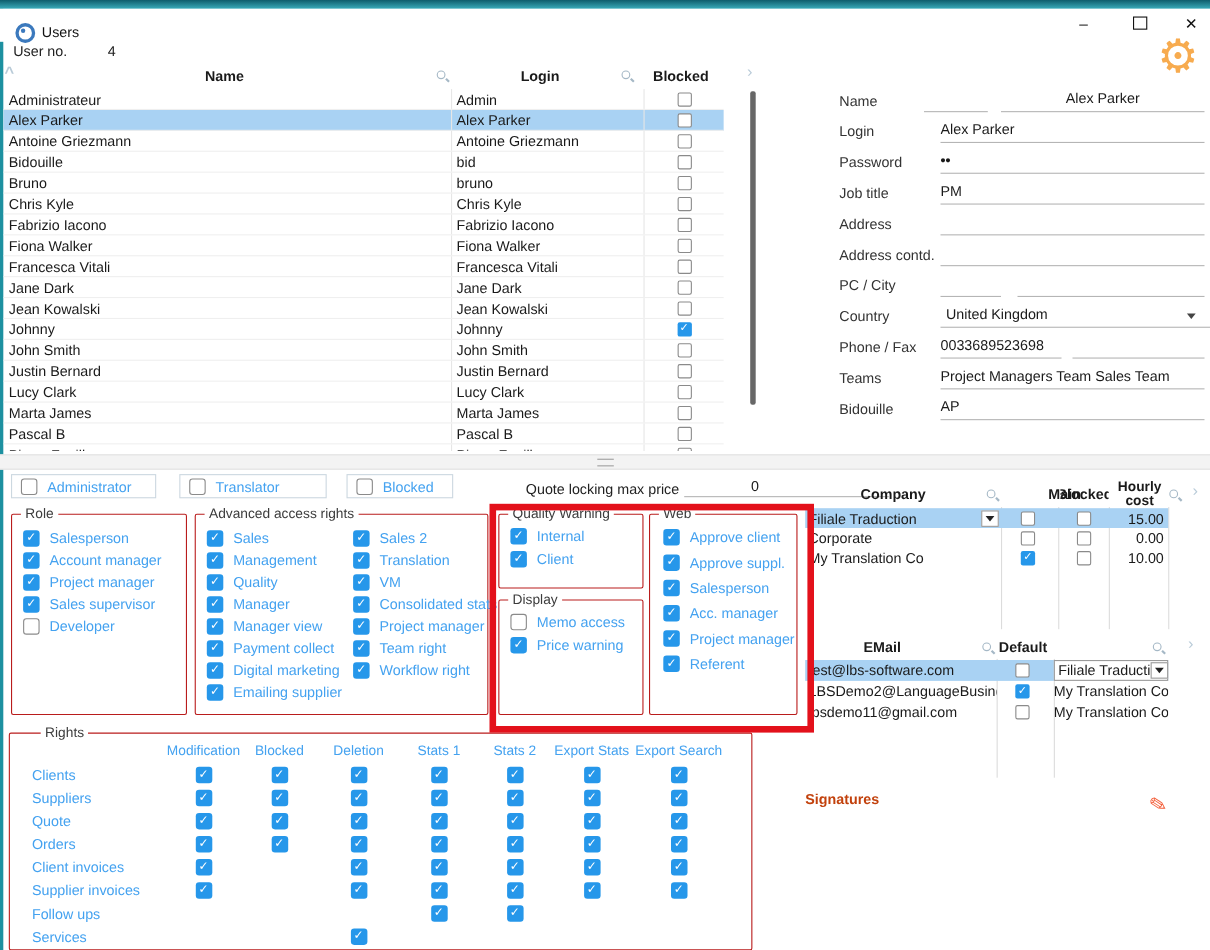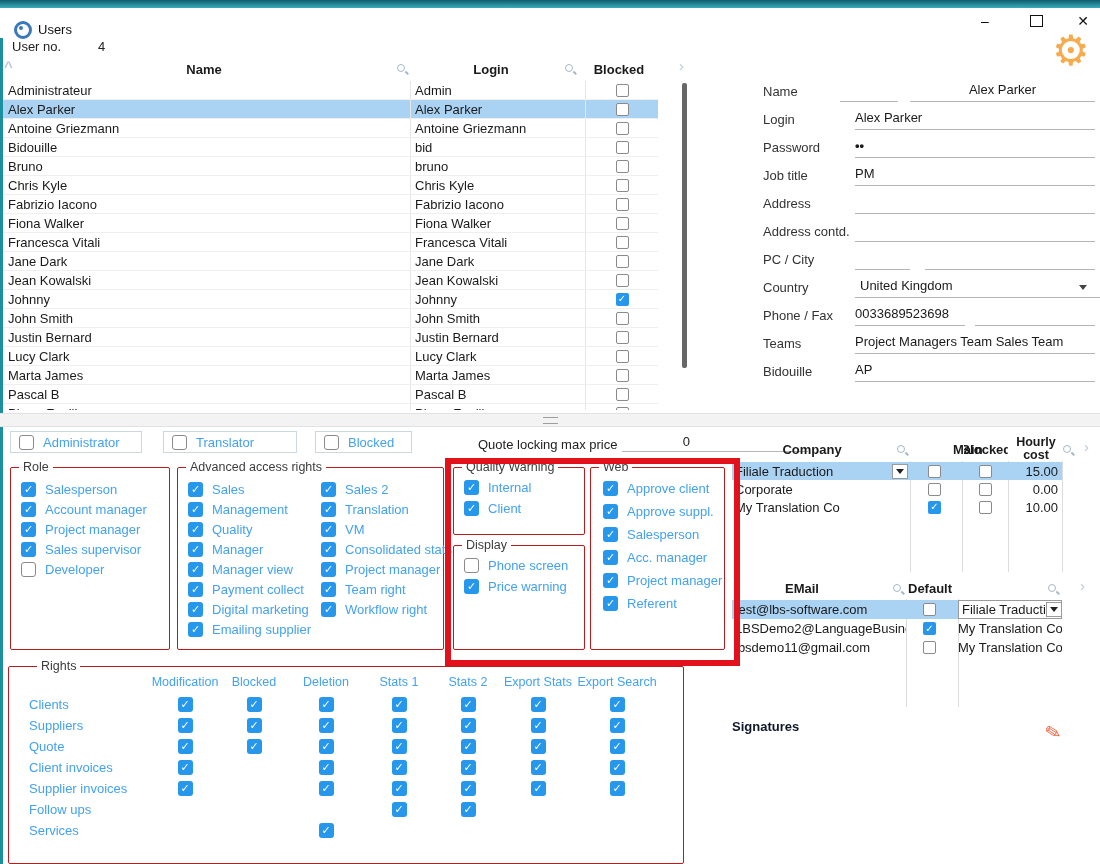--- a/index.html
+++ b/index.html
@@ -75,21 +75,21 @@
   .dropbtn{width:16px;height:15px;background:#fff;border:1px solid #9a9a9a;display:inline-flex;align-items:center;justify-content:center;box-sizing:border-box}
   .dropbtn::after{content:"";width:0;height:0;border-left:4px solid transparent;border-right:4px solid transparent;border-top:5px solid #222}
   .r-num{text-align:right}
   
   .rights-grid-row{display:grid;grid-template-columns:142px 68px 70px 74px 72px 66px 74px 84px;align-items:center}
   .r-hcell{color:#44a2f0;text-align:center;font-size:12.5px;white-space:nowrap}
   .r-label{color:#44a2f0;padding-left:20px;white-space:nowrap}
   .r-row{height:21px}
   .r-cell{display:flex;justify-content:center}
   .pencil{font-size:19px;color:#f4623e;transform:rotate(-12deg)}
-  .signature-label{font-weight:bold;color:#0f172a}
+  .signature-label{font-weight:bold;color:#c2410c}
 </style>
 </head>
 <body>
 
 <div class="abs desktop"></div>
 <div class="abs win-left-border"></div>
 <div class="abs titlebar">
   <span class="abs app-logo"></span>
   <span class="abs title-text">Users</span>
 </div>
@@ -466,21 +466,21 @@
       </div>
     </div>
 </div>
 
 <div class="abs gbox" style="left:453px;top:545px;width:130px;height:103px">
   <span class="gtitle">Display</span>
   <div class="ck-list sp21" style="padding:9px 0 0 10px">
 
       <div class="ck-item">
         <span class="cb off"></span>
-        <span class="ck-label">Phone screen</span>
+        <span class="ck-label">Memo access</span>
       </div>
 
       <div class="ck-item">
         <span class="cb on"></span>
         <span class="ck-label">Price warning</span>
       </div>
     </div>
 </div>
 
 <div class="abs gbox" style="left:590px;top:467px;width:133px;height:181px">
@@ -672,20 +672,44 @@
           <span class="cb on"></span>
         </div>
         <div class="r-cell">
           <span class="cb on"></span>
         </div>
         <div class="r-cell">
           <span class="cb on"></span>
         </div>
       </div>
       <div class="rights-grid-row r-row">
+        <div class="r-label">Orders</div>
+        <div class="r-cell">
+          <span class="cb on"></span>
+        </div>
+        <div class="r-cell">
+          <span class="cb on"></span>
+        </div>
+        <div class="r-cell">
+          <span class="cb on"></span>
+        </div>
+        <div class="r-cell">
+          <span class="cb on"></span>
+        </div>
+        <div class="r-cell">
+          <span class="cb on"></span>
+        </div>
+        <div class="r-cell">
+          <span class="cb on"></span>
+        </div>
+        <div class="r-cell">
+          <span class="cb on"></span>
+        </div>
+      </div>
+      <div class="rights-grid-row r-row">
         <div class="r-label">Client invoices</div>
         <div class="r-cell">
           <span class="cb on"></span>
         </div>
         <div class="r-cell"></div>
         <div class="r-cell">
           <span class="cb on"></span>
         </div>
         <div class="r-cell">
           <span class="cb on"></span>

